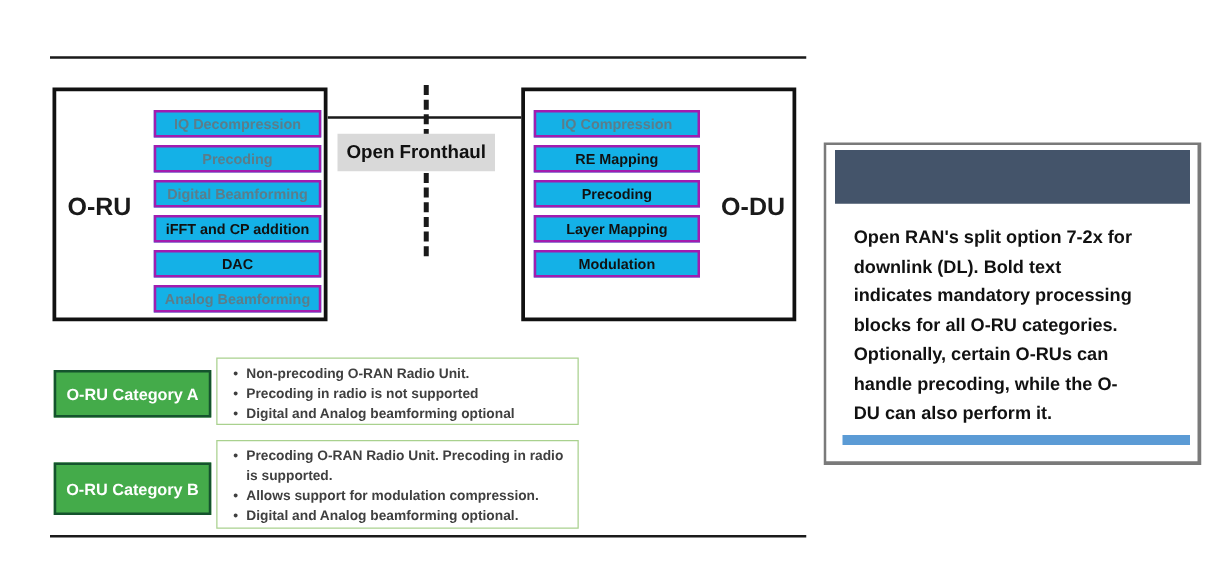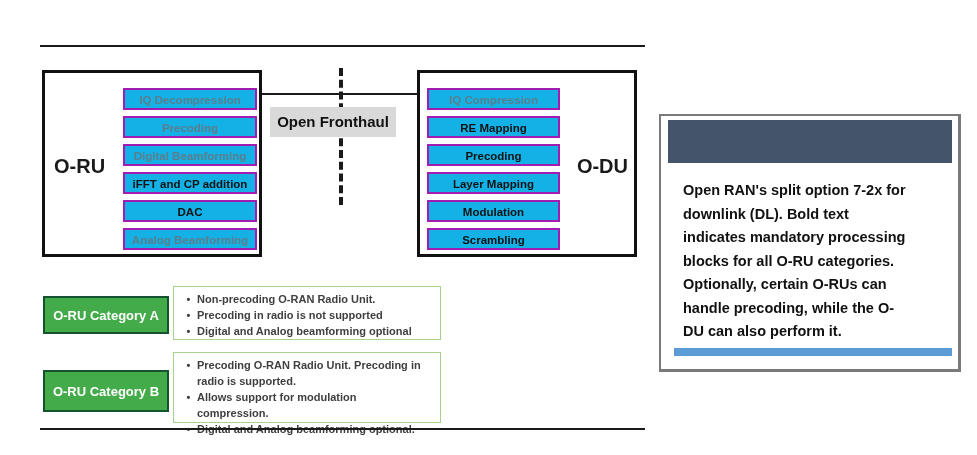--- a/index.html
+++ b/index.html
@@ -58,21 +58,21 @@
   
   .cat-box {
     position:absolute; left:43px; width:126px; background:#44ab4a; border:2px solid #14532d;
     color:#ffffff; font-size:13px; font-weight:bold; text-align:center;
     display:flex; align-items:center; justify-content:center;
   }
   .cat-a { top:296px; height:38px; }
   .cat-b { top:370px; height:42px; }
 
   .bullet-box {
-    position:absolute; left:173px; width:268px; background:#ffffff;
+    position:absolute; left:173px; width:290px; background:#ffffff;
     border:1px solid #a9d18e; padding:4px 11px 2px 6px;
   }
   .bullets-a { top:286px; height:54px; }
   .bullets-b { top:352px; height:71px; }
   .bullet { display:flex; font-size:11px; font-weight:600; color:#3f3f3f; line-height:16px; }
   .bullet::before { content:"\2022"; width:17px; text-align:center; flex-shrink:0; }
 
   
   .info-panel {
     position:absolute; left:659px; top:96px; width:302px; height:258px;
@@ -121,21 +121,20 @@
         <div class="block optional">IQ Compression</div>
 
         <div class="block mandatory">RE Mapping</div>
 
         <div class="block mandatory">Precoding</div>
 
         <div class="block mandatory">Layer Mapping</div>
 
         <div class="block mandatory">Modulation</div>
 
-        <div class="block mandatory">Scrambling</div>
       </div>
   </div>
 
   <div class="cat-box cat-a">O-RU Category A</div>
   <div class="bullet-box bullets-a">
 
       <div class="bullet">
         <div>Non-precoding O-RAN Radio Unit.</div>
       </div>
 

